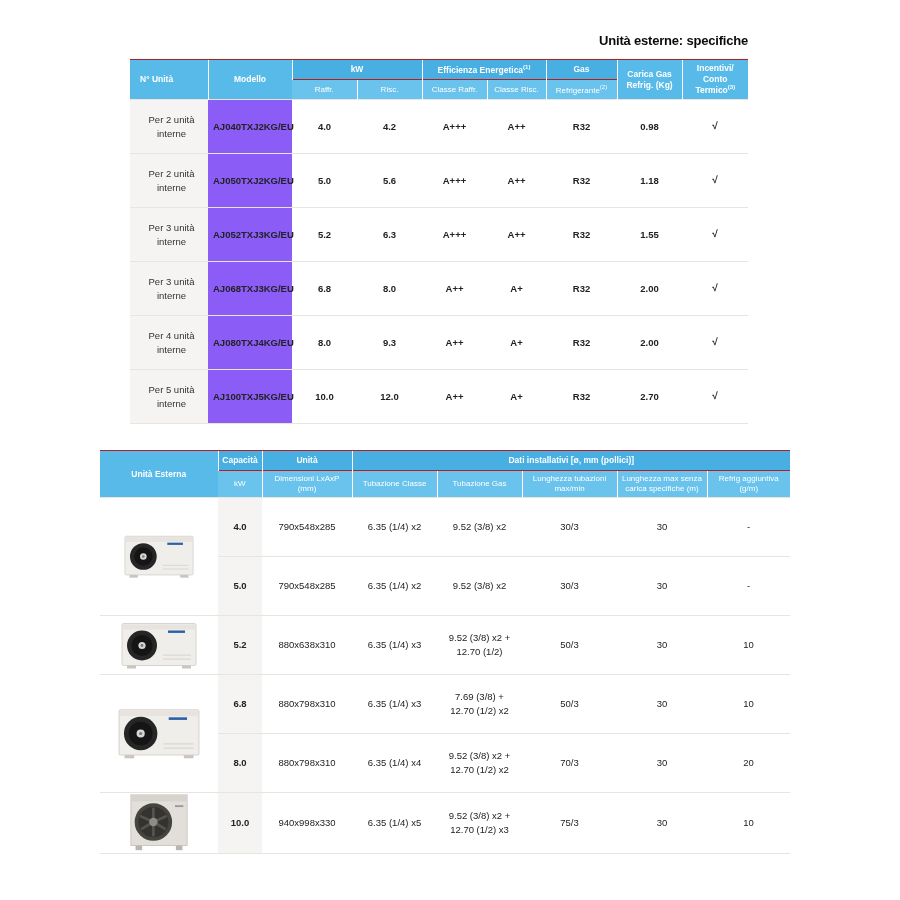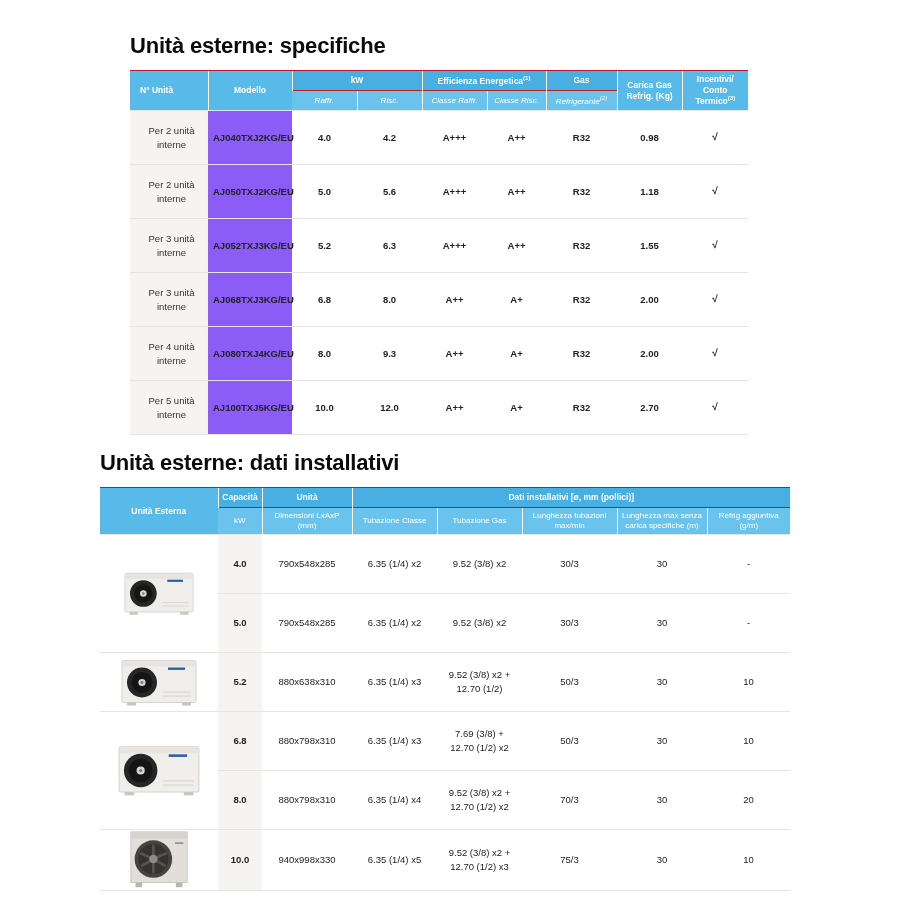--- a/index.html
+++ b/index.html
@@ -3,34 +3,34 @@
 <meta charset="utf-8">
 <style>
   html,body { margin:0; padding:0; }
   body {
     width:900px; height:900px; background:#ffffff; position:relative;
     font-family:"Liberation Sans", sans-serif;
     -webkit-font-smoothing:antialiased;
   }
   .sect1 { position:absolute; left:130px; top:33px; width:618px; }
   .sect2 { position:absolute; left:100px; top:450px; width:690px; }
-  h2.title { font-size:22px; font-weight:700; color:#0b0b0b; margin:0 0 11px 0; letter-spacing:-0.2px; }
+  h2.title { font-size:13px; font-weight:700; color:#0b0b0b; margin:0 0 11px 0; letter-spacing:-0.2px;text-align:right; }
 
   table { border-collapse:collapse; table-layout:fixed; width:100%; }
   th {
     color:#fff; font-size:8.5px; font-weight:700; line-height:1.25;
     padding:2px 3px; text-align:center; vertical-align:middle;
     border-left:1px solid #fff; border-top:1px solid #b91c1c;
   }
   th:first-child { border-left:none;margin-left:24px; }
   .hd { background:#47AFE2; }           
   .hl { background:#69C3EC; font-weight:400; font-size:8px; } 
   .hm { background:#58BAE8; }           
   thead tr.grp th { height:15px; }
-  .t1 thead tr.sub th { height:15px;font-style:italic; }
+  .t1 thead tr.sub th { height:15px; }
   .t2 thead tr.sub th { height:22px; }
   sup { font-size:6px; }
 
   td {
     text-align:center; vertical-align:middle; font-size:9.5px; color:#222;
     border-top:1px solid #e7e5e2; padding:2px 5px; line-height:1.45;
   }
   tbody tr:last-child td { border-bottom:1px solid #e7e5e2; }
 
   .t1 td { height:49px; font-weight:700; }
@@ -144,21 +144,20 @@
         <td>A+</td>
         <td>R32</td>
         <td>2.70</td>
         <td class="check">√</td>
       </tr>
     </tbody>
   </table>
 </div>
 
 <div class="sect2">
-  <h2 class="title">Unità esterne: dati installativi</h2>
   <table class="t2">
     <colgroup>
       <col style="width:118px">
         <col style="width:44px">
         <col style="width:90px">
         <col style="width:85px">
       <col style="width:85px">
         <col style="width:95px">
         <col style="width:90px">
         <col style="width:83px">

